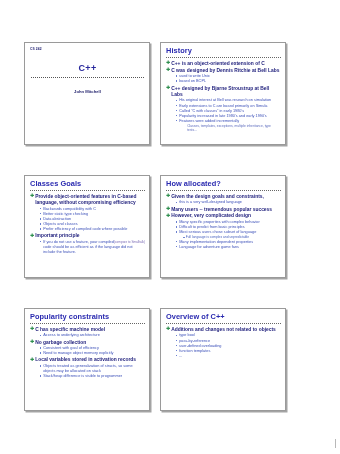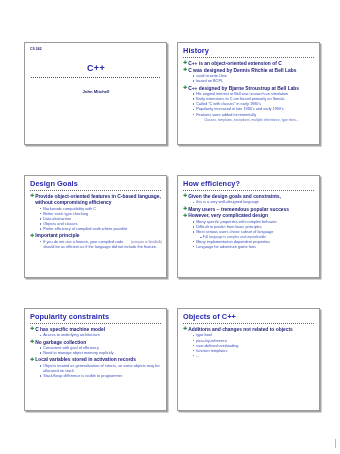--- a/index.html
+++ b/index.html
@@ -24,21 +24,21 @@
   .grid {
     position: absolute;
     left: 24px;
     top: 42px;
     width: 296px;
     display: flex;
     flex-wrap: wrap;
     gap: 30px 10px;
   }
   .slide {
-    width: 143px;
+    width: 126px;
     height: 103px;
     background: #ffffff;
     border: 1px solid #9a9a9a;
     box-shadow: 1.5px 1.5px 0 rgba(90,90,90,0.55);
     box-sizing: border-box;
     position: relative;
     overflow: hidden;
   }
   .slide-inner {
     position: absolute;
@@ -233,21 +233,21 @@
                 <div class="note">Classes, templates, exceptions, multiple inheritance, type tests...</div>
               </li>
             </ul>
           </li>
         </ul>
       </div>
     </div>
 
     <div class="slide">
       <div class="slide-inner">
-        <div class="s-title">Design Goals</div>
+        <div class="s-title">Classes Goals</div>
         <div class="s-rule"></div>
         <ul class="lv1">
           <li>
             <span class="b1"></span>
             <span>Provide object-oriented features in C-based language, without compromising efficiency</span>
             <ul class="lv2">
               <li><span class="b2"></span><span>Backwards compatibility with C</span></li>
               <li><span class="b2"></span><span>Better static type checking</span></li>
               <li><span class="b2"></span><span>Data abstraction</span></li>
               <li><span class="b2"></span><span>Objects and classes</span></li>
@@ -264,21 +264,21 @@
                 <span>If you do not use a feature, your compiled code should be as efficient as if the language did not include the feature.</span>
               </li>
             </ul>
           </li>
         </ul>
       </div>
     </div>
 
     <div class="slide">
       <div class="slide-inner">
-        <div class="s-title">How efficiency?</div>
+        <div class="s-title">How allocated?</div>
         <div class="s-rule"></div>
         <ul class="lv1">
           <li>
             <span class="b1"></span>
             <span>Given the design goals and constraints,</span>
             <ul class="lv2">
               <li><span class="b2"></span><span>this is a very well-designed language</span></li>
             </ul>
           </li>
           <li>
@@ -331,21 +331,21 @@
               <li><span class="b2"></span><span>Objects treated as generalization of structs, so some objects may be allocated on stack</span></li>
               <li><span class="b2"></span><span>Stack/heap difference is visible to programmer</span></li>
             </ul>
           </li>
         </ul>
       </div>
     </div>
 
     <div class="slide">
       <div class="slide-inner">
-        <div class="s-title">Objects of C++</div>
+        <div class="s-title">Overview of C++</div>
         <div class="s-rule"></div>
         <ul class="lv1">
           <li>
             <span class="b1"></span>
             <span>Additions and changes not related to objects</span>
             <ul class="lv2">
               <li><span class="b2"></span><span>type bool</span></li>
               <li><span class="b2"></span><span>pass-by-reference</span></li>
               <li><span class="b2"></span><span>user-defined overloading</span></li>
               <li><span class="b2"></span><span>function templates</span></li>

